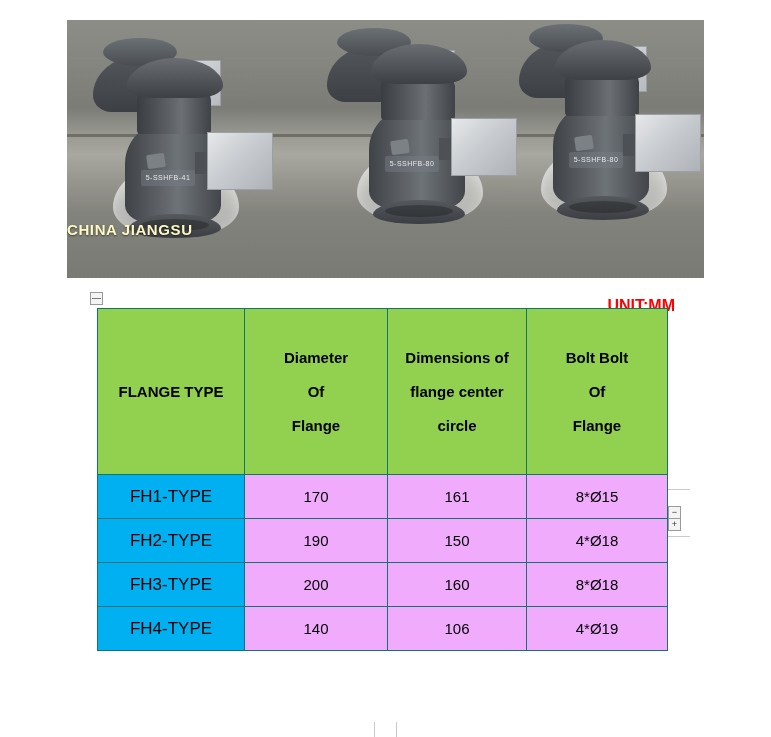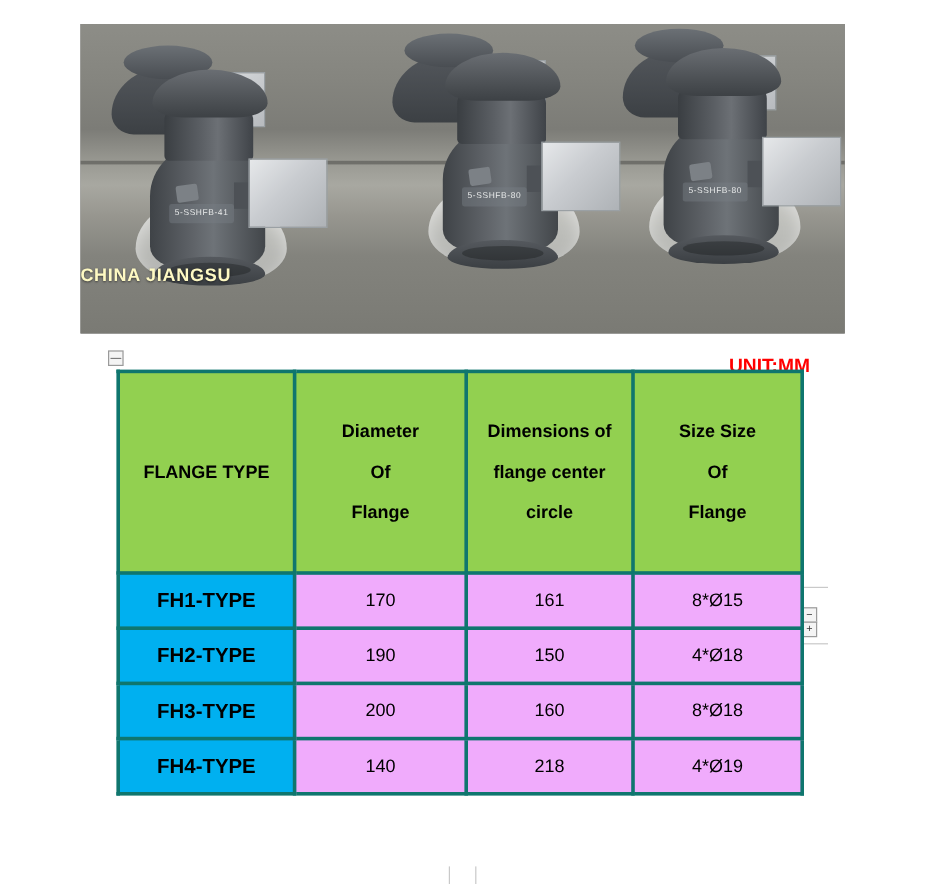--- a/index.html
+++ b/index.html
@@ -230,21 +230,21 @@
   
   table.spec {
     position: absolute;
     left: 97px;
     top: 308px;
     border-collapse: collapse;
     table-layout: fixed;
     width: 570px;
   }
   table.spec td, table.spec th {
-    border: 3px solid #0f766e;
+    border: 1px solid #0f766e;
     text-align: center;
     vertical-align: middle;
     font-size: 15px;
     color: #000;
   }
   table.spec thead th {
     background: #92d050;
     font-weight: bold;
     height: 165px;
     font-size: 15px;
@@ -252,21 +252,21 @@
   }
   table.spec thead th .stack div {
     line-height: 34px;
   }
   table.spec tbody td {
     height: 41px;
     background: #f0abfc;
   }
   table.spec tbody td.type-cell {
     background: #00b0f0;
-    font-weight: bold;
+    font-weight: normal;
     font-size: 17px;
   }
   .col-type  { width: 147px; }
   .col-dia   { width: 143px; }
   .col-dim   { width: 139px; }
   .col-bolt  { width: 141px; }
 </style>
 </head>
 <body>
 
@@ -362,21 +362,21 @@
       </th>
       <th>
         <div class="stack">
           <div>Dimensions of</div>
           <div>flange center</div>
           <div>circle</div>
         </div>
       </th>
       <th>
         <div class="stack">
-          <div>Size Size</div>
+          <div>Bolt Bolt</div>
           <div>Of</div>
           <div>Flange</div>
         </div>
       </th>
     </tr>
   </thead>
   <tbody>
     <tr>
       <td class="type-cell">FH1-TYPE</td>
       <td>170</td>
@@ -391,17 +391,17 @@
     </tr>
     <tr>
       <td class="type-cell">FH3-TYPE</td>
       <td>200</td>
       <td>160</td>
       <td>8*Ø18</td>
     </tr>
     <tr>
       <td class="type-cell">FH4-TYPE</td>
       <td>140</td>
-      <td>218</td>
+      <td>106</td>
       <td>4*Ø19</td>
     </tr>
   </tbody>
 </table>
 
 </body></html>

